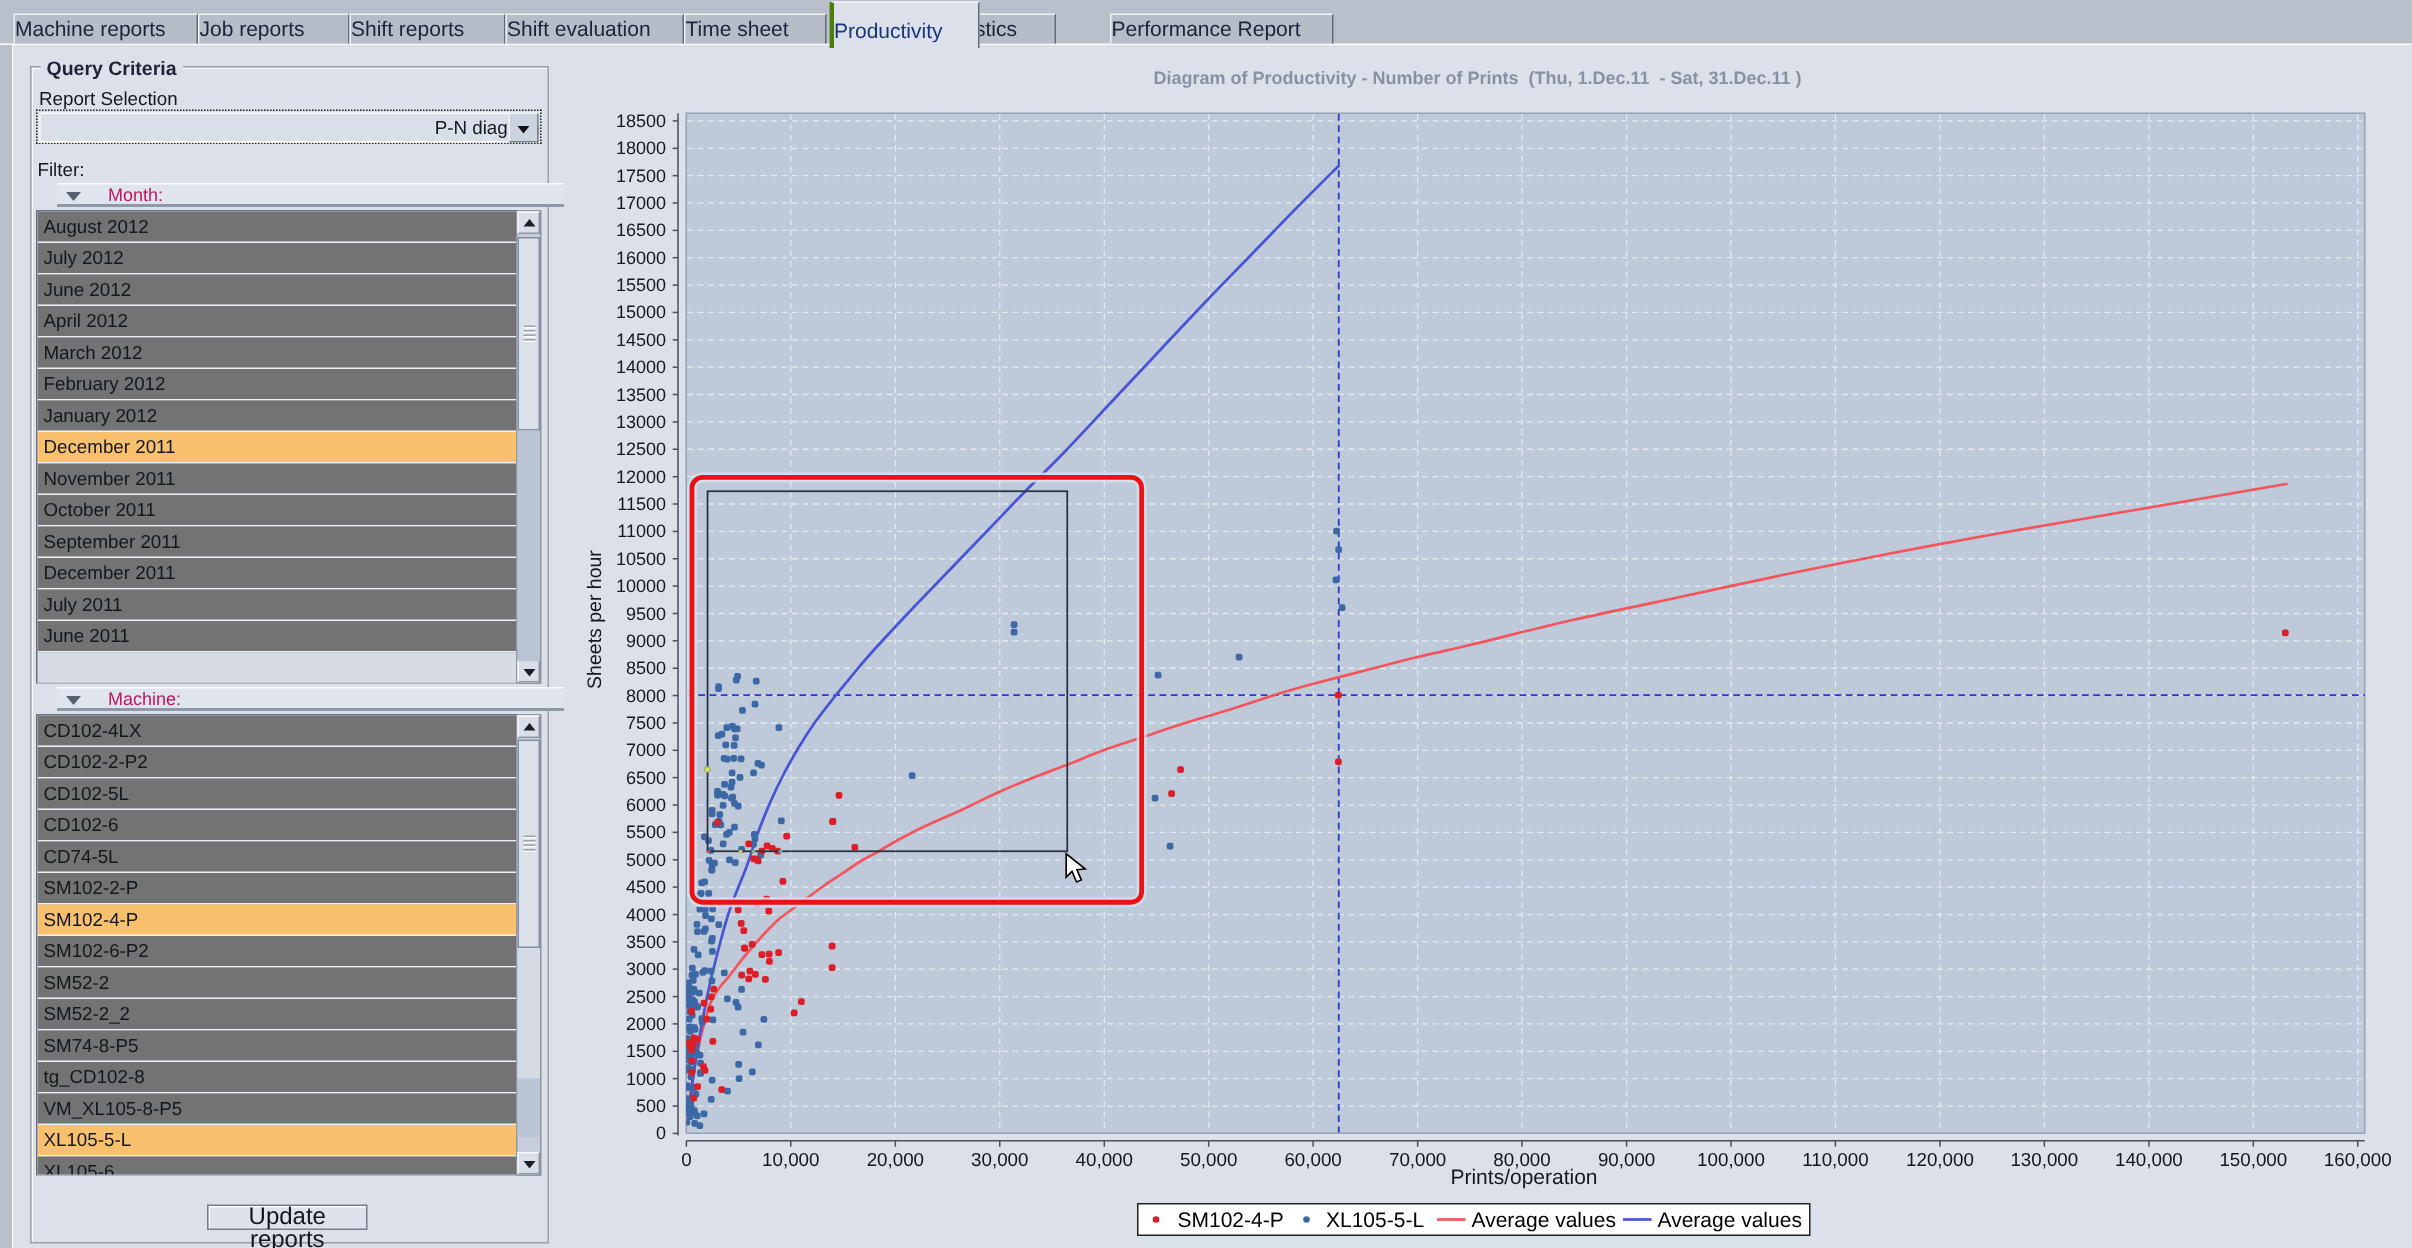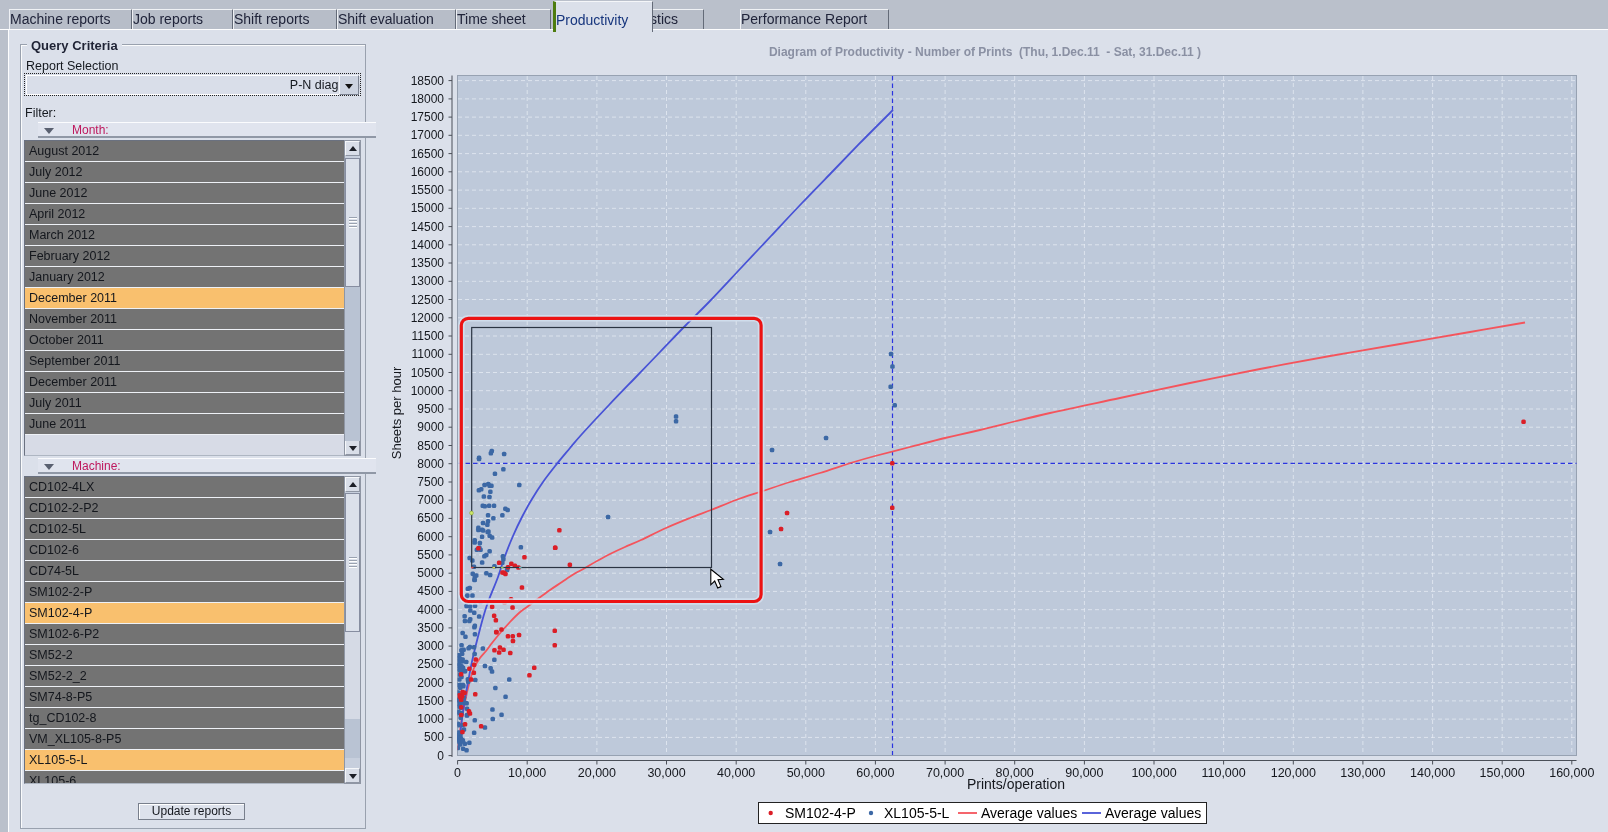--- a/index.html
+++ b/index.html
@@ -18,21 +18,21 @@
 .hdrbar:before { content:""; position:absolute; left:6px; top:5px; border-left:5px solid transparent; border-right:5px solid transparent; border-top:6px solid #596070; }
 .list { position:absolute; left:24px; width:320px; background:#d7dbe6; border:1px solid #6a7180; border-bottom-color:#aeb6c2; border-right:none; overflow:hidden; }
 .row { height:21px; line-height:20px; font-size:12.5px; color:#14171d; padding-left:4px; border-bottom:1px solid #eef1f6; background:#737373; }
 .row.sel { background:#f9c06e; }
 .sb { position:absolute; width:17px; background:#c7cfdd; border:1px solid #8f96a4; }
 .sbbtn { position:absolute; left:0; width:15px; height:15px; background:#d9dee8; border:1px solid #8f96a4; border-top-color:#f5f7fa; border-left-color:#f5f7fa; }
 .sbbtn.up:after { content:""; position:absolute; left:3px; top:4px; border-left:4px solid transparent; border-right:4px solid transparent; border-bottom:5px solid #1c1f27; }
 .sbbtn.dn:after { content:""; position:absolute; left:3px; top:5px; border-left:4px solid transparent; border-right:4px solid transparent; border-top:5px solid #1c1f27; }
 .thumb { position:absolute; left:0; width:15px; background:#dbe0ea; border:1px solid #868da0; }
 .grip { position:absolute; left:3px; width:8px; height:1px; background:#9aa2b0; box-shadow:0 1px 0 #fff; }
-#updbtn { position:absolute; left:138px; top:803px; width:107px; height:17px; background:#dde2ec; border:1px solid #787f8c; box-shadow:inset 1px 1px 0 #fff; font-size:12px; color:#14171d; text-align:center; line-height:15px; }
+#updbtn { position:absolute; left:138px; top:803px; width:107px; height:17px; background:#dde2ec; border:1px solid #787f8c; box-shadow:inset 1px 1px 0 #fff; font-size:16px; color:#14171d; text-align:center; line-height:15px; }
 </style></head>
 <body>
 <div id="app">
   <div id="hdr"></div>
   <div class="tab" style="left:9px;width:123px">Machine reports</div>
     <div class="tab" style="left:132px;width:101px">Job reports</div>
     <div class="tab" style="left:233px;width:104px">Shift reports</div>
     <div class="tab" style="left:337px;width:119px">Shift evaluation</div>
     <div class="tab" style="left:456px;width:95px">Time sheet</div>
     <div class="tab seltab" style="left:553px;width:100px">Productivity</div>

